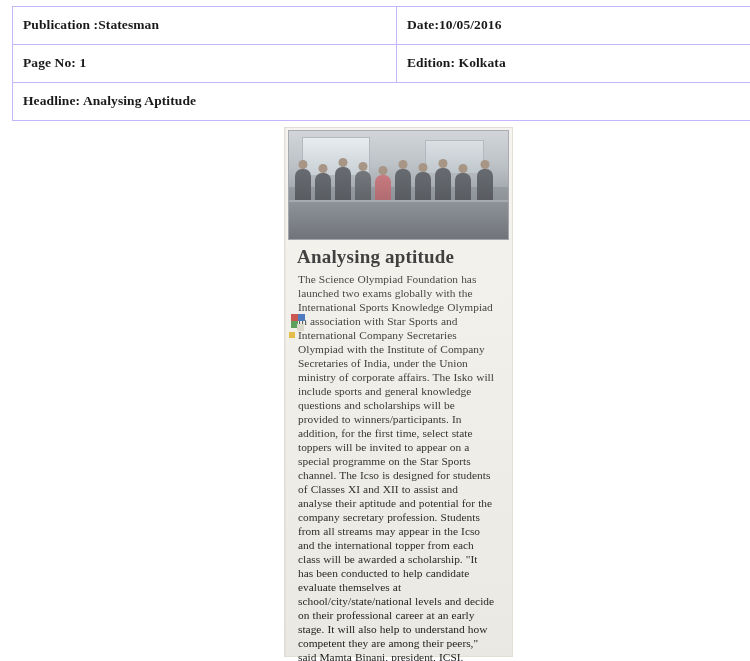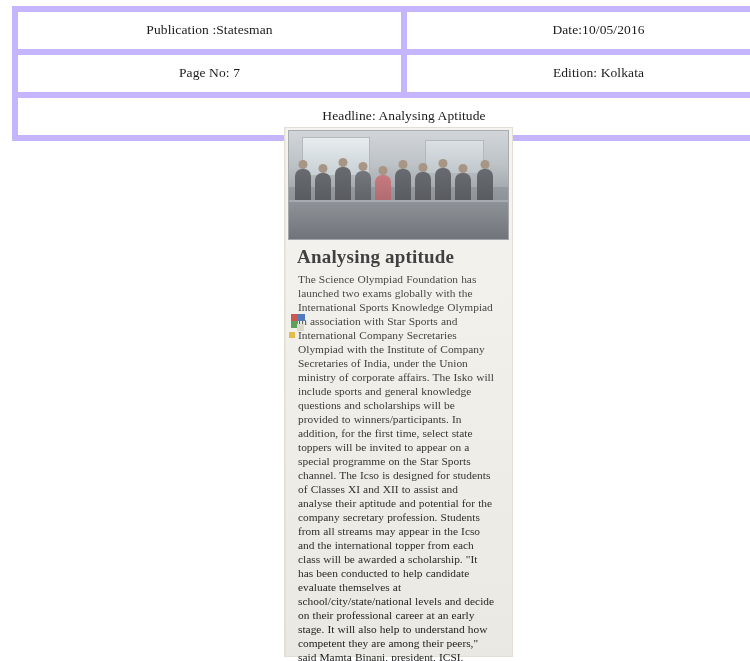--- a/index.html
+++ b/index.html
@@ -18,30 +18,29 @@
   
   .meta-table {
     position: absolute;
     left: 12px;
     top: 6px;
     width: 726px;
     border-collapse: collapse;
     table-layout: fixed;
   }
   .meta-table td {
-    border: 6px solid #c4b5fd;
+    border: 1px solid #c4b5fd;
     padding: 8px 10px 9px 10px;
     font-family: "Liberation Serif", serif;
     font-size: 13.5px;
-    font-weight: normal;
+    font-weight: bold;
     color: #1a1a1a;
     vertical-align: middle;
     height: 20px;
     letter-spacing: 0.1px;
-    text-align: center;
   }
   .meta-table td.col-left { width: 363px; }
   .meta-table td.col-right { width: 363px; }
 
   
   .clipping {
     position: absolute;
     left: 285px;
     top: 128px;
     width: 227px;
@@ -167,21 +166,21 @@
 </head>
 <body>
 
 <table class="meta-table">
   <tbody>
       <tr>
     <td class="col-left">Publication :Statesman</td>
     <td class="col-right">Date:10/05/2016</td>
   </tr>
   <tr>
-    <td class="col-left">Page No: 7</td>
+    <td class="col-left">Page No: 1</td>
     <td class="col-right">Edition:  Kolkata</td>
   </tr>
   <tr>
     <td class="col-left" colspan="2">Headline: Analysing Aptitude</td>
   </tr>
 </tbody>
   </table>
 
 <div class="clipping">
 

